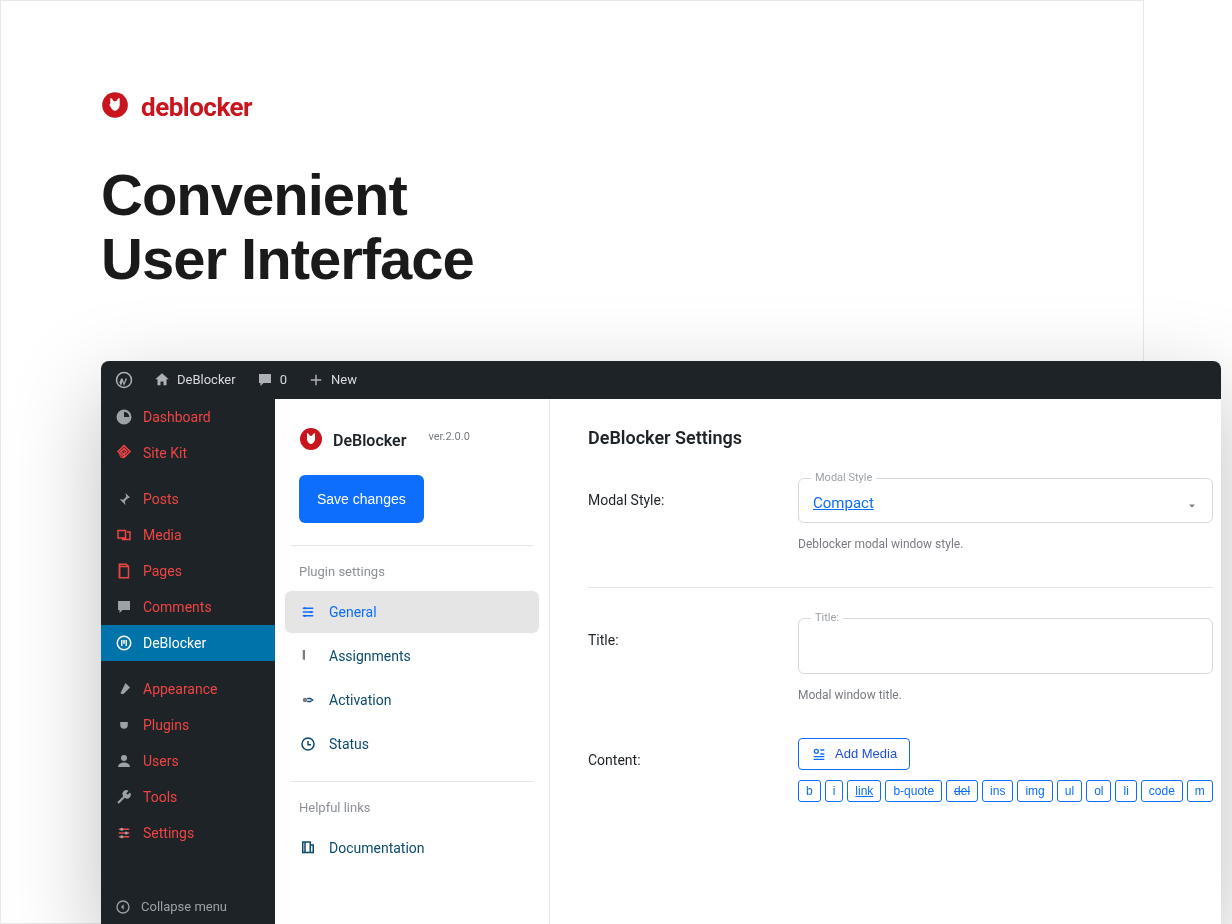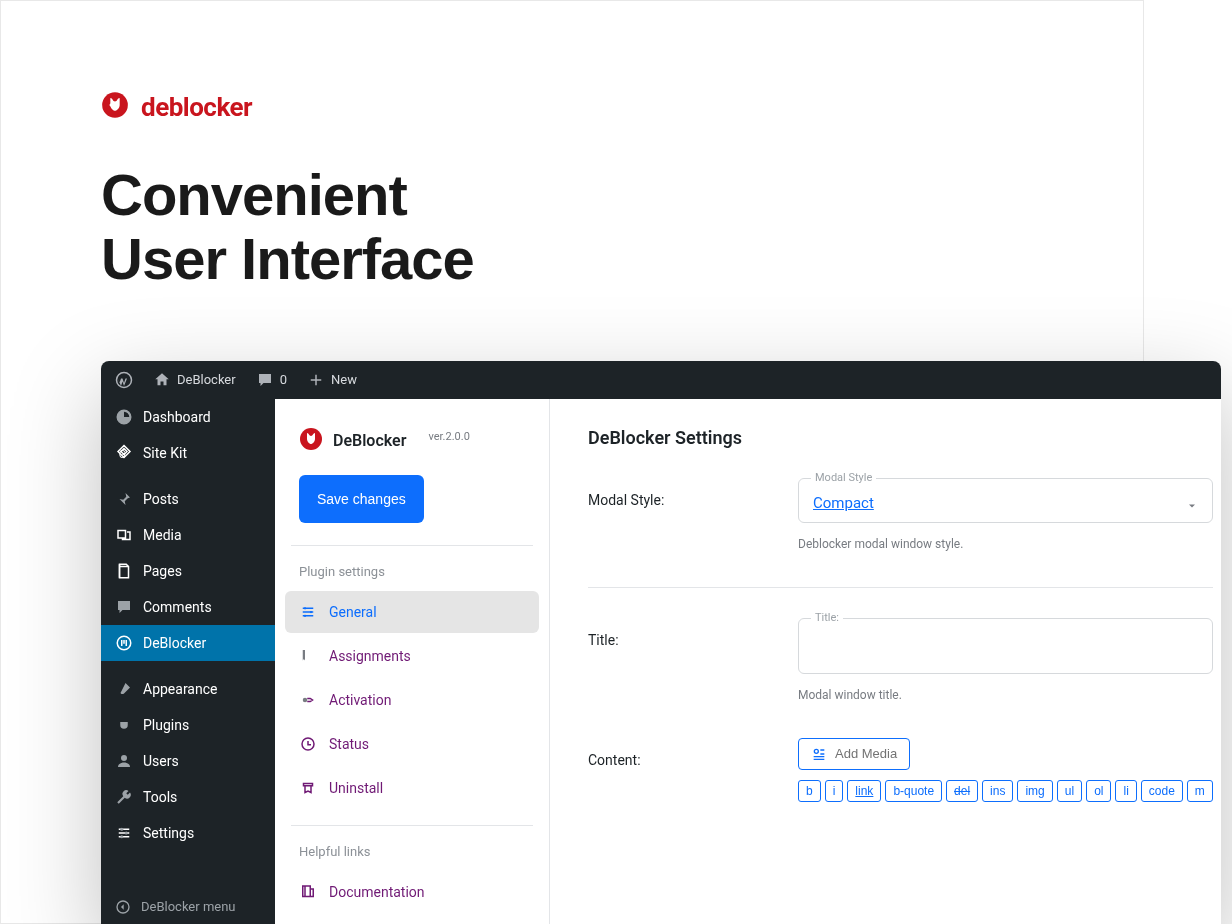--- a/index.html
+++ b/index.html
@@ -55,21 +55,21 @@
   background: #1d2327;
   flex-shrink: 0;
   display: flex;
   flex-direction: column;
 }
 .side-item {
   display: flex;
   align-items: center;
   gap: 10px;
   padding: 9px 14px;
-  color: #ffffff;
+  color: #ef4444;
   font-size: 14px;
   cursor: pointer;
 }
 .side-item.active {
   background: #0073aa;
   color: #fff;
   position: relative;
 }
 .side-item.active::after {
   content: "";
@@ -108,21 +108,21 @@
   cursor: pointer;
 }
 .section-divider { height: 1px; background: #e3e5e8; margin: 0 6px 18px; }
 .section-title { font-size: 13px; color: #8c9197; padding: 0 14px 12px; }
 .nav-item {
   display: flex;
   align-items: center;
   gap: 12px;
   padding: 12px 14px;
   font-size: 14px;
-  color: #701a75;
+  color: #0c4a6e;
   border-radius: 6px;
   cursor: pointer;
   margin-bottom: 2px;
 }
 .nav-item.active { background: #e5e5e5; color: #0d6efd; }
 .nav-item svg { width: 18px; height: 18px; fill: #787c82; }
 .nav-item.active svg { fill: #0d6efd; }
 .settings-panel { flex: 1; background: #fff; padding: 28px 24px 0 38px; overflow: hidden; }
 .panel-title { font-size: 18px; font-weight: 600; color: #1d2327; margin-bottom: 30px; }
 .field-row { display: flex; margin-bottom: 36px; }
@@ -159,21 +159,21 @@
   border-radius: 6px;
   padding: 20px 14px 10px;
   position: relative;
   height: 56px;
 }
 .add-media {
   display: inline-flex;
   align-items: center;
   gap: 8px;
   border: 1px solid #0d6efd;
-  color: #737373;
+  color: #1d4ed8;
   background: #fff;
   padding: 7px 12px;
   border-radius: 4px;
   font-size: 13px;
   cursor: pointer;
   margin-bottom: 10px;
 }
 .add-media svg { width: 16px; height: 16px; fill: #0d6efd; }
 .toolbar { display: flex; gap: 4px; }
 .tool-btn {
@@ -321,21 +321,21 @@
                 <circle cx="9" cy="17" r="2"></circle>
               </svg>
               <span>Settings</span>
             </div>
           </div>
         <div class="collapse">
           <svg viewBox="0 0 24 24">
               <circle cx="12" cy="12" r="9" fill="none" stroke="#9ca2a7" stroke-width="2"></circle>
               <path d="M13 8l-4 4 4 4"></path>
             </svg>
-          <span>DeBlocker menu</span>
+          <span>Collapse menu</span>
         </div>
       </div>
 
       <div class="content">
         <div class="plugin-sidebar">
           <div class="plugin-header">
             <span>
               <svg class="plugin-icon" viewBox="0 0 24 24">
                   <circle cx="12" cy="12" r="11" fill="#c9151e"></circle>
                   <path d="M8 6c2 0 2 3 4 3s2-3 4-3v6c0 3-3 5-4 5s-4-2-4-5z" fill="#fff"></path>
@@ -369,26 +369,20 @@
                   <path d="M11 10h4l3 2-3 2h-4" fill="none" stroke="currentColor" stroke-width="2"></path>
                 </svg>
                 <span>Activation</span>
               </div>
               <div class="nav-item">
                 <svg viewBox="0 0 24 24">
                   <circle cx="12" cy="12" r="8" fill="none" stroke="currentColor" stroke-width="2"></circle>
                   <path d="M12 8v5h4" fill="none" stroke="currentColor" stroke-width="2"></path>
                 </svg>
                 <span>Status</span>
-              </div>
-              <div class="nav-item">
-                <svg viewBox="0 0 24 24">
-                  <path d="M6 6h12v3H6zM8 9v9l4-2 4 2V9" fill="none" stroke="currentColor" stroke-width="2"></path>
-                </svg>
-                <span>Uninstall</span>
               </div>
             </div>
           <div class="section-divider" style="margin-top:16px"></div>
           <div class="section-title">Helpful links</div>
           <div id="plugin-links">
               <div class="nav-item">
                 <svg viewBox="0 0 24 24">
                   <path d="M5 4h10v14H5zM8 4v14M5 18h14V8h-4" fill="none" stroke="currentColor" stroke-width="2"></path>
                 </svg>
                 <span>Documentation</span>

